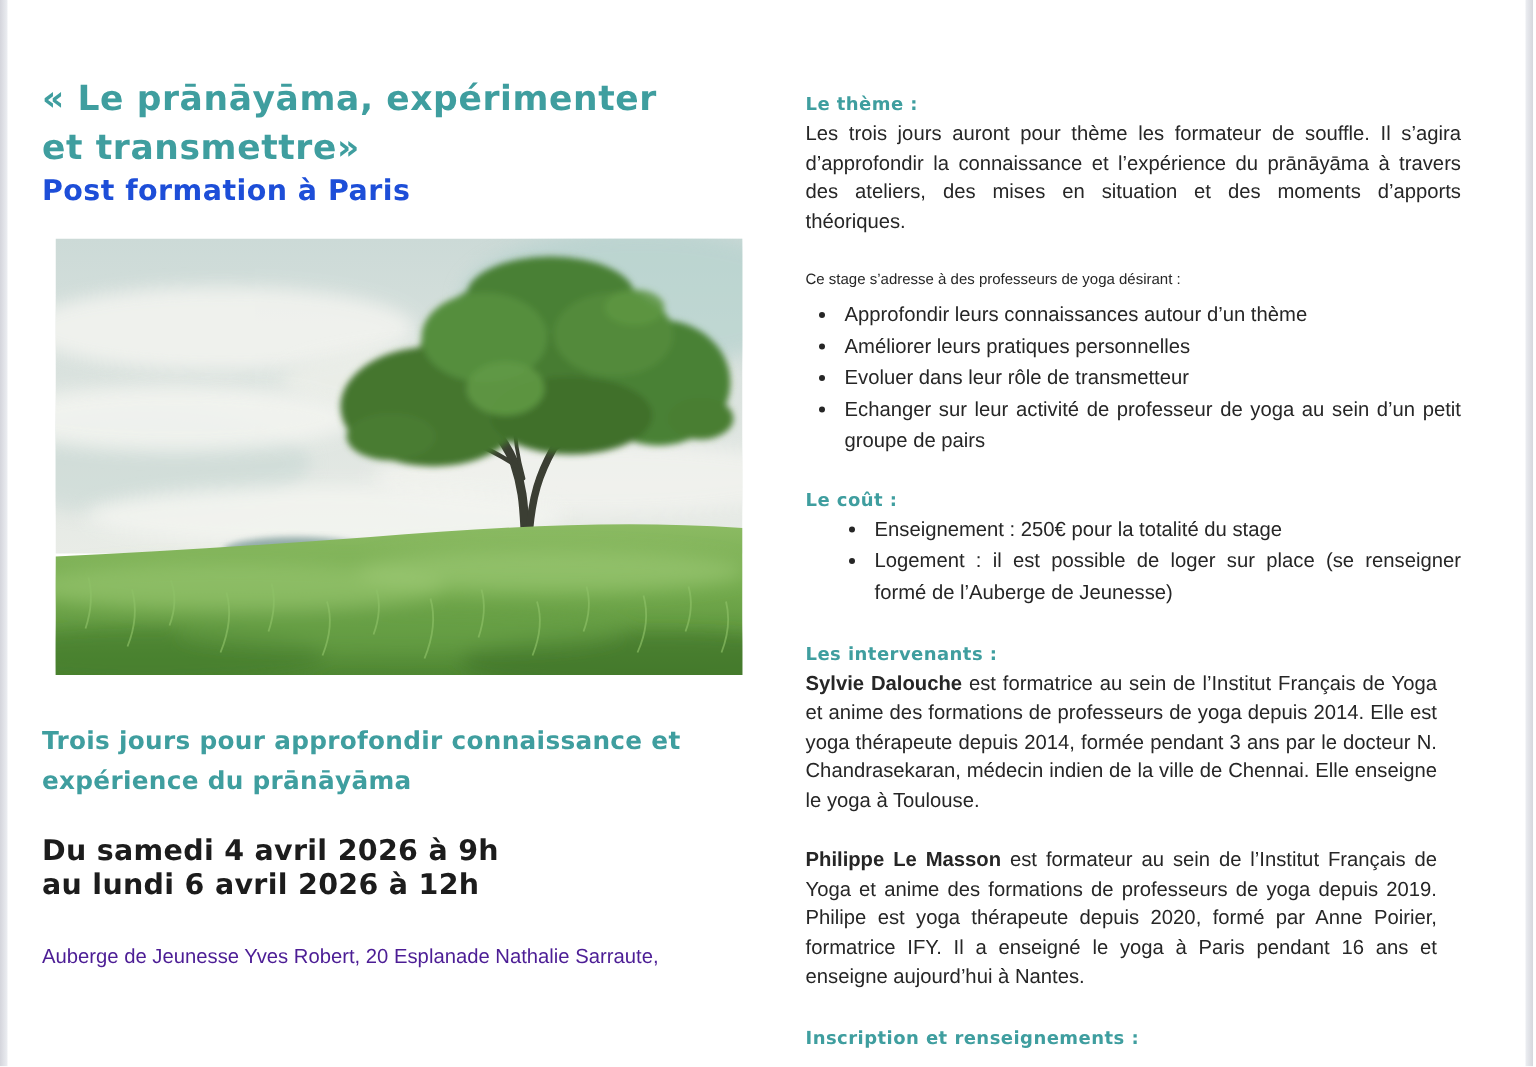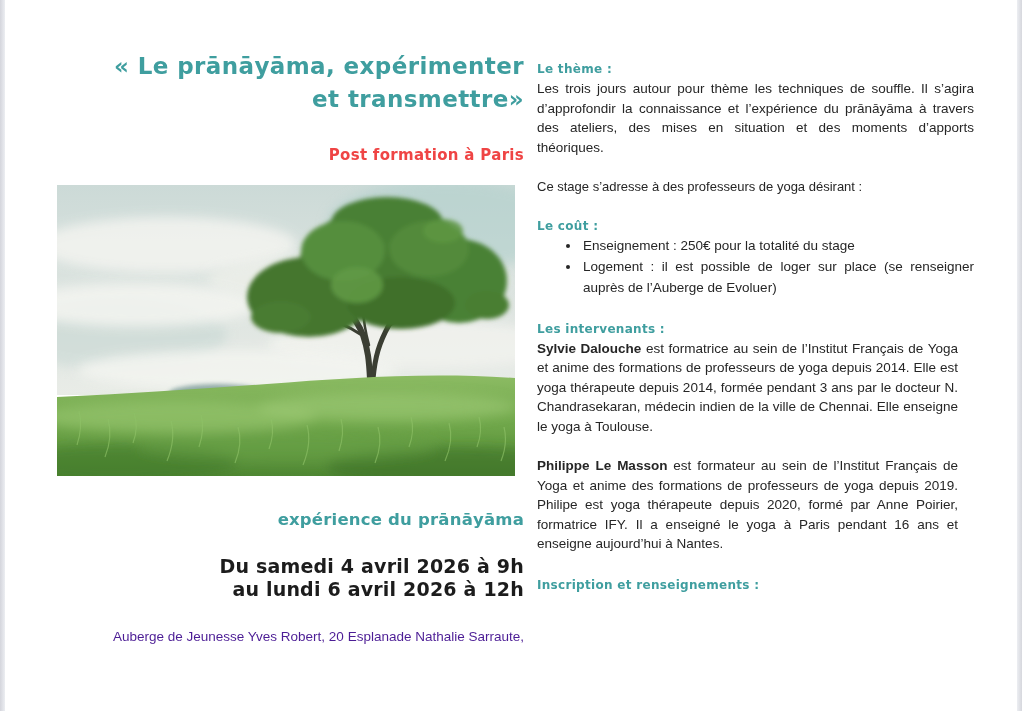--- a/index.html
+++ b/index.html
@@ -3,38 +3,38 @@
 <meta charset="utf-8">
 <style>
   html,body{margin:0;padding:0;background:#ffffff;}
   .page{position:relative;width:1024px;height:711px;background:#ffffff;overflow:hidden;
         font-family:"Liberation Sans",sans-serif;color:#262626;}
   .edge{position:absolute;top:0;bottom:0;}
   .edge-left{left:0;width:5px;background:linear-gradient(to right,#d4d5dc,#eceef2);}
   .edge-right{right:2px;width:5px;background:linear-gradient(to left,#d6d7dd,#eceef2);}
 
   
-  .left-col{position:absolute;left:48px;top:40px;width:476px;text-align:right;}
+  .left-col{position:absolute;left:28px;top:40px;width:476px;text-align:left;}
   .title{font-family:"DejaVu Sans",sans-serif;font-weight:bold;font-size:23px;
          line-height:33px;color:#3f9e9f;letter-spacing:.4px;margin-top:10px;}
-  .subtitle{font-family:"DejaVu Sans",sans-serif;font-weight:bold;font-size:15px;
-            color:#ef4444;margin-top:30px;letter-spacing:.3px;}
+  .subtitle{font-family:"DejaVu Sans",sans-serif;font-weight:bold;font-size:19px;
+            color:#1d4ed8;letter-spacing:.3px;}
   .photo-wrap{margin:21px auto 0 auto;width:458px;height:291px;display:block;}
   .tagline{font-family:"DejaVu Sans",sans-serif;font-weight:bold;font-size:16.5px;
            line-height:27px;color:#3f9e9f;margin-top:30px;letter-spacing:.2px;}
   .dates{font-family:"DejaVu Sans",sans-serif;font-weight:bold;font-size:19px;
          line-height:23px;color:#1c1c1c;margin-top:22px;letter-spacing:.2px;}
   .venue{font-size:13.5px;line-height:19px;color:#4c1d95;margin-top:26px;}
 
   
   .right-col{position:absolute;left:537px;top:62px;width:437px;}
   .r-heading{font-family:"DejaVu Sans",sans-serif;font-weight:bold;font-size:12px;
              color:#3f9e9f;letter-spacing:.3px;margin:0;}
   .r-body{font-size:13.5px;line-height:19.5px;text-align:justify;margin:3px 0 0 0;}
-  .r-intro{font-size:13px;line-height:19.5px;margin:20px 0 0 0;}
+  .r-intro{font-size:10px;line-height:19.5px;margin:20px 0 0 0;}
   ul.bullets{margin:2px 0 0 0;padding:0 0 0 24px;list-style:disc outside;}
   ul.bullets li{font-size:13.5px;line-height:21px;text-align:justify;padding-left:2px;}
   ul.bullets-indented{padding-left:44px;}
   .mt22{margin-top:22px;} .mt24{margin-top:24px;}
   .bio{font-size:13.5px;line-height:19.5px;text-align:justify;margin:3px 16px 0 0;}
   .bio + .bio{margin-top:20px;}
 </style>
 </head>
 <body>
 
@@ -125,41 +125,48 @@
           <path d="M282,266 q6,-18 2,-32"></path>
         <path d="M318,278 q8,-20 3,-36"></path>
           <path d="M352,262 q6,-16 2,-30"></path>
           <path d="M388,276 q9,-20 4,-38"></path>
         <path d="M420,262 q6,-16 2,-30"></path>
           <path d="M444,276 q7,-18 3,-34"></path>
       </g>
     </svg>
 
     <div class="tagline">
+      <div>Trois jours pour approfondir connaissance et</div>
       <div>expérience du prānāyāma</div>
     </div>
     <div class="dates">
       <div>Du samedi 4 avril 2026 à 9h</div>
       <div>au lundi 6 avril 2026 à 12h</div>
     </div>
     <div class="venue">
       <div>Auberge de Jeunesse Yves Robert, 20 Esplanade Nathalie Sarraute,</div>
     </div>
   </div>
 
   <div class="right-col">
     <h2 class="r-heading">Le thème :</h2>
-    <p class="r-body">Les trois jours autour pour thème les techniques de souffle. Il s’agira d’approfondir la connaissance et l’expérience du prānāyāma à travers des ateliers, des mises en situation et des moments d’apports théoriques.</p>
+    <p class="r-body">Les trois jours auront pour thème les formateur de souffle. Il s’agira d’approfondir la connaissance et l’expérience du prānāyāma à travers des ateliers, des mises en situation et des moments d’apports théoriques.</p>
 
     <p class="r-intro">Ce stage s’adresse à des professeurs de yoga désirant :</p>
+    <ul class="bullets">
+      <li>Approfondir leurs connaissances autour d’un thème</li>
+      <li>Améliorer leurs pratiques personnelles</li>
+      <li>Evoluer dans leur rôle de transmetteur</li>
+      <li>Echanger sur leur activité de professeur de yoga au sein d’un petit groupe de pairs</li>
+    </ul>
 
     <h2 class="r-heading mt22">Le coût :</h2>
     <ul class="bullets bullets-indented">
       <li>Enseignement : 250€ pour la totalité du stage</li>
-      <li>Logement : il est possible de loger sur place (se renseigner auprès de l’Auberge de Evoluer)</li>
+      <li>Logement : il est possible de loger sur place (se renseigner formé de l’Auberge de Jeunesse)</li>
     </ul>
 
     <h2 class="r-heading mt24">Les intervenants :</h2>
     <p class="bio"><b>Sylvie Dalouche</b><span> est formatrice au sein de l’Institut Français de Yoga et anime des formations de professeurs de yoga depuis 2014. Elle est yoga thérapeute depuis 2014, formée pendant 3 ans par le docteur N. Chandrasekaran, médecin indien de la ville de Chennai. Elle enseigne le yoga à Toulouse.</span></p>
     <p class="bio"><b>Philippe Le Masson</b><span> est formateur au sein de l’Institut Français de Yoga et anime des formations de professeurs de yoga depuis 2019. Philipe est yoga thérapeute depuis 2020, formé par Anne Poirier, formatrice IFY. Il a enseigné le yoga à Paris pendant 16 ans et enseigne aujourd’hui à Nantes.</span></p>
 
     <h2 class="r-heading mt24">Inscription et renseignements :</h2>
 
   </div>
 </div>

